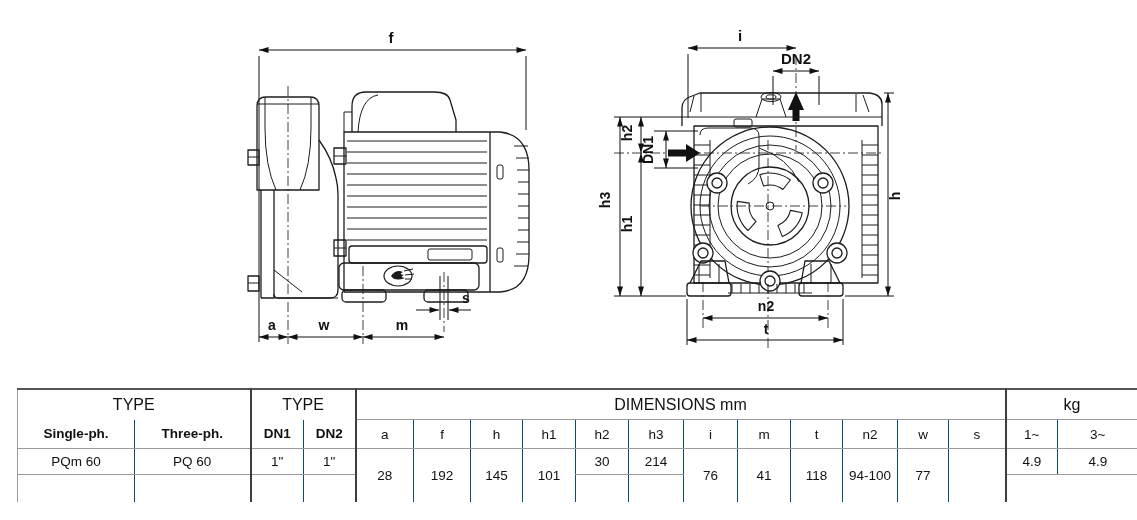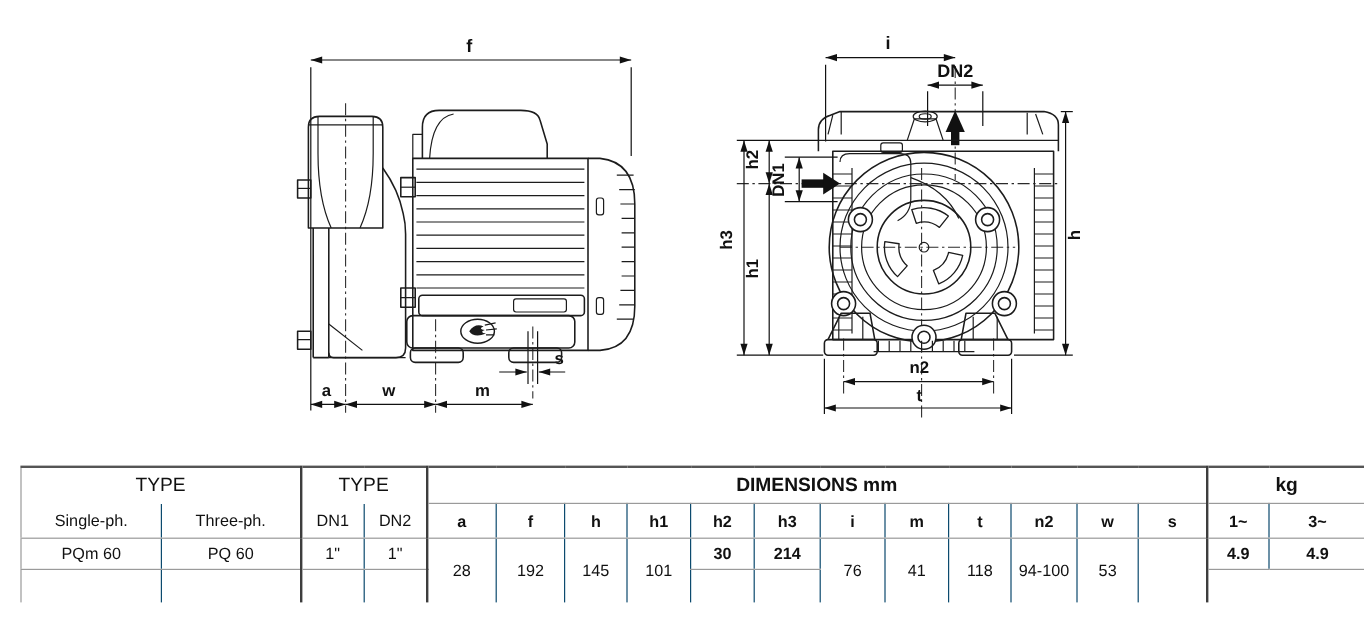--- a/index.html
+++ b/index.html
@@ -12,24 +12,24 @@
   .spec-table{position:absolute;left:17px;top:388px;width:1120px;border-collapse:collapse;
               table-layout:fixed;border-top:2px solid #555;border-left:1px solid #9a9a9a;}
   .spec-table td{padding:0;margin:0;font-size:13.5px;text-align:center;vertical-align:middle;
                  overflow:hidden;white-space:nowrap;}
   .r1 td{height:29px;font-size:16px;}
   .r2 td{height:28px;}
   .r3 td{height:25px;}
   .r4 td{height:27px;}
   .bl{border-left:1px solid #0c4a6e;}
   .blk{border-left:2px solid #3d3d3d;}
-  .bb{border-bottom:1px solid #9a9a9a;font-weight:bold;}
+  .bb{border-bottom:1px solid #9a9a9a;}
   .bold{font-weight:normal;font-size:16px;}
   .left{text-align:left;padding-left:10px;}
-  .colname{font-weight:normal;font-size:16px;}
+  .colname{font-weight:bold;font-size:16px;}
   .wlow{vertical-align:bottom;padding-bottom:4px;}
 </style>
 </head>
 <body>
 
 <div class="wrap">
 
   <svg class="dim-art" width="1137" height="388" viewBox="0 0 1137 388">
     <defs>
       <marker id="ma" markerUnits="userSpaceOnUse" markerWidth="11" markerHeight="8" refX="10" refY="4" orient="auto-start-reverse">
@@ -298,21 +298,21 @@
       <td class="blk" rowspan="2">28</td>
       <td class="bl" rowspan="2">192</td>
       <td class="bl" rowspan="2">145</td>
       <td class="bl" rowspan="2">101</td>
       <td class="bl bb">30</td>
       <td class="bl bb">214</td>
       <td class="bl" rowspan="2">76</td>
       <td class="bl" rowspan="2">41</td>
       <td class="bl" rowspan="2">118</td>
       <td class="bl" rowspan="2">94-100</td>
-      <td class="bl wlow" rowspan="2">53</td>
+      <td class="bl wlow" rowspan="2">77</td>
       <td class="bl" rowspan="2"></td>
       <td class="blk bb">4.9</td>
       <td class="bl bb">4.9</td>
     </tr>
     <tr class="r4">
       <td></td>
       <td class="bl"></td>
       <td class="blk"></td>
       <td class="bl"></td>
       <td class="bl"></td>

